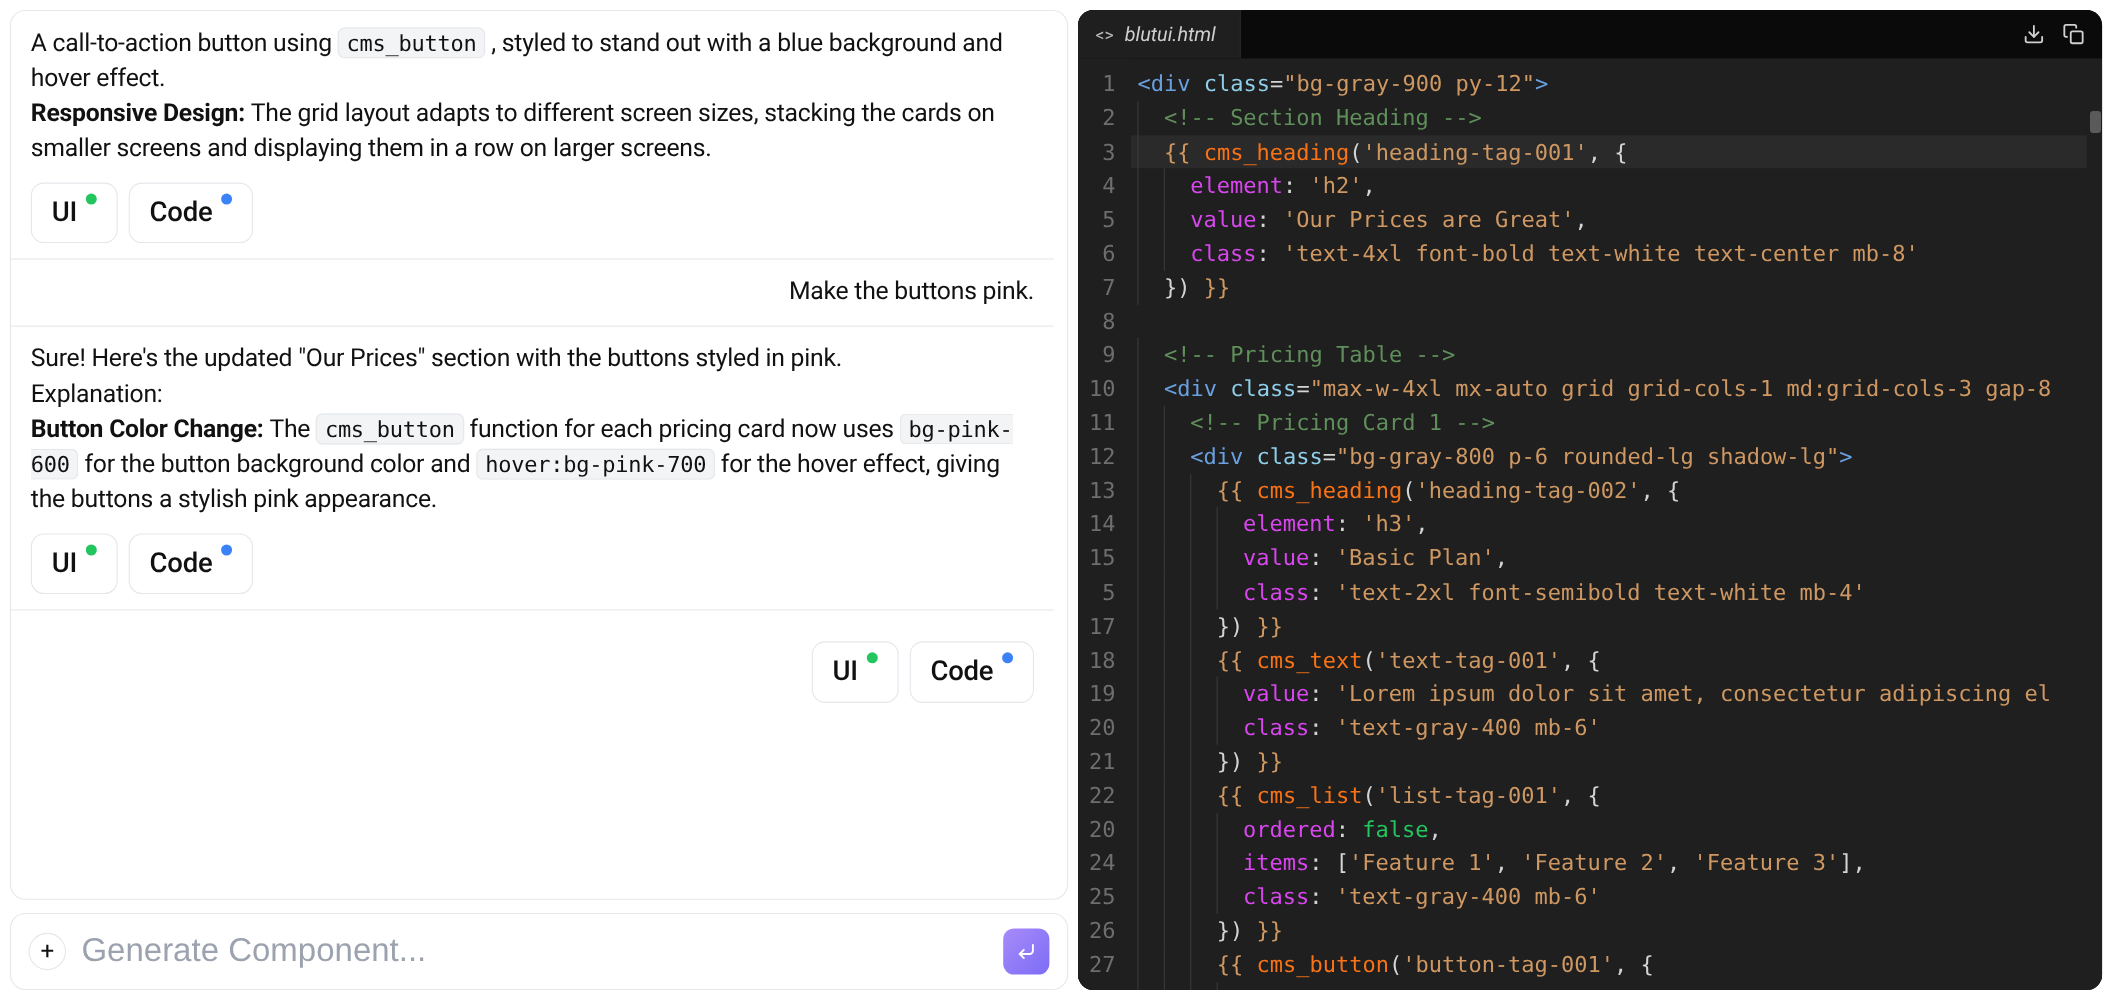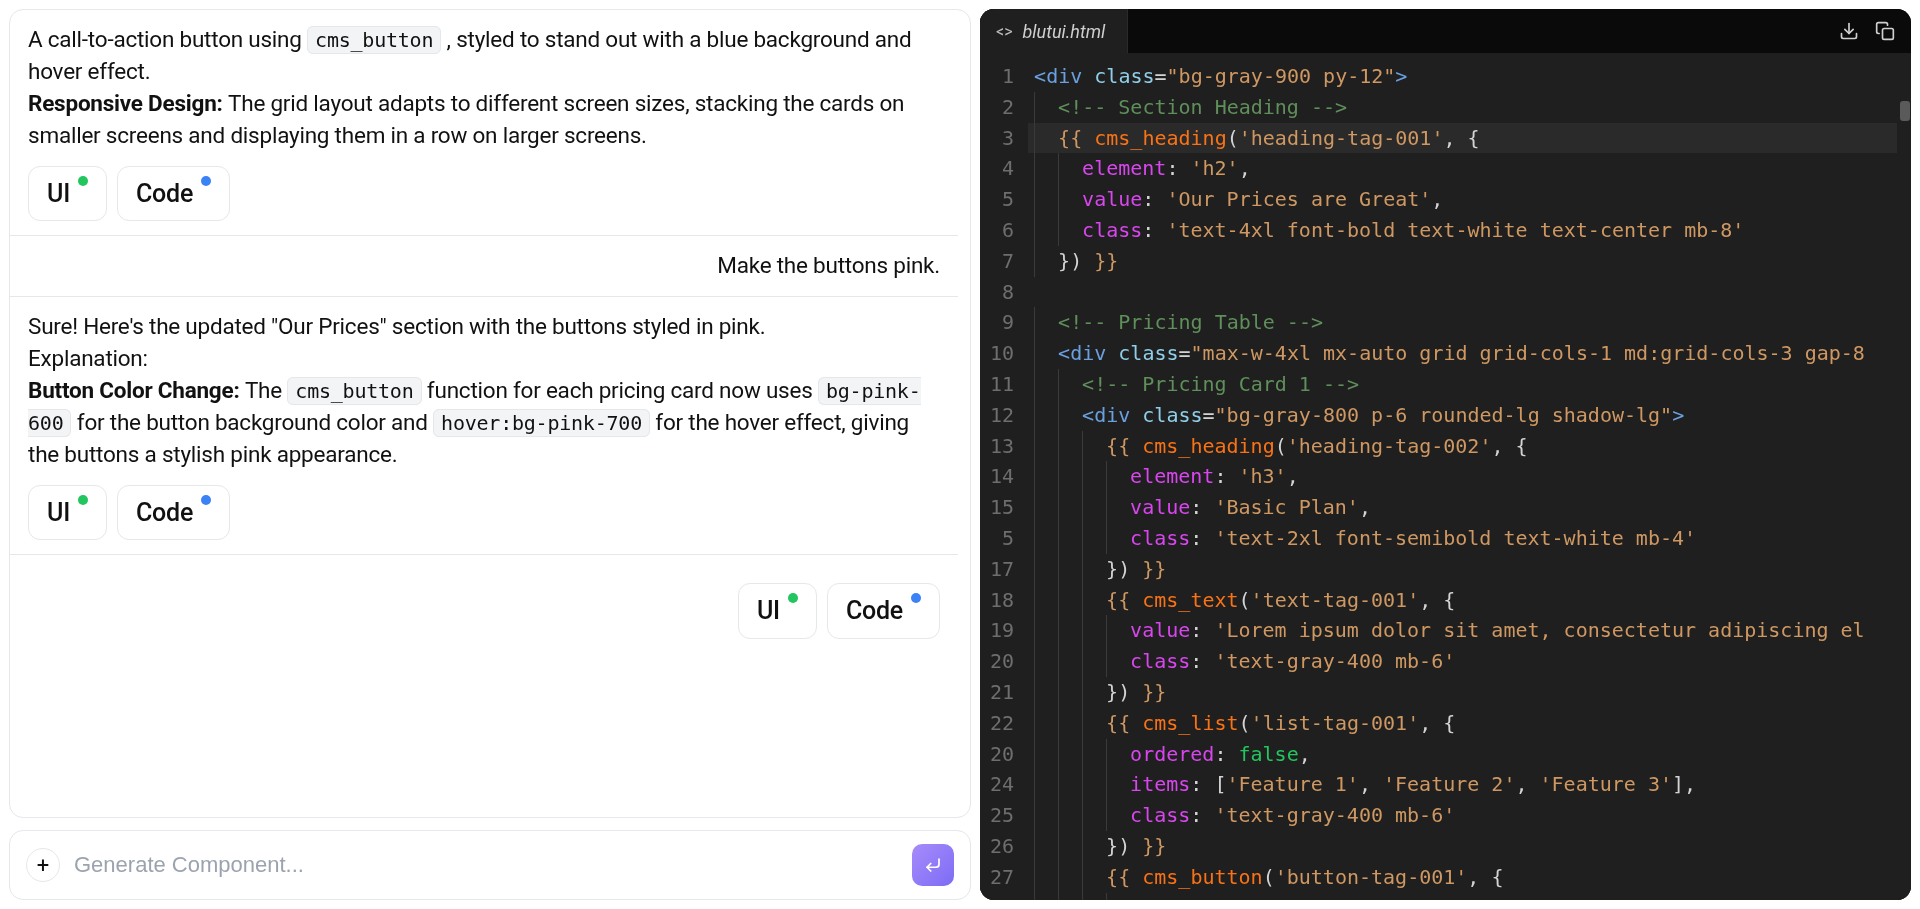--- a/index.html
+++ b/index.html
@@ -87,21 +87,21 @@
     border: 1px solid #e5e7eb;
     border-radius: 50%;
     display: flex; align-items: center; justify-content: center;
     font-size: 22px; color: #111; cursor: pointer;
     background:#fff;
   }
   .composer input {
     flex: 1;
     border: none;
     outline: none;
-    font-size: 22px;
+    font-size: 30px;
     color: #111;
   }
   .composer input::placeholder { color: #9ca3af; }
   .send-btn {
     width: 42px; height: 42px;
     border-radius: 10px;
     background: linear-gradient(135deg,#a78bfa,#7c6cf5);
     display: flex; align-items:center; justify-content:center;
     color: #fff; cursor: pointer;
   }

